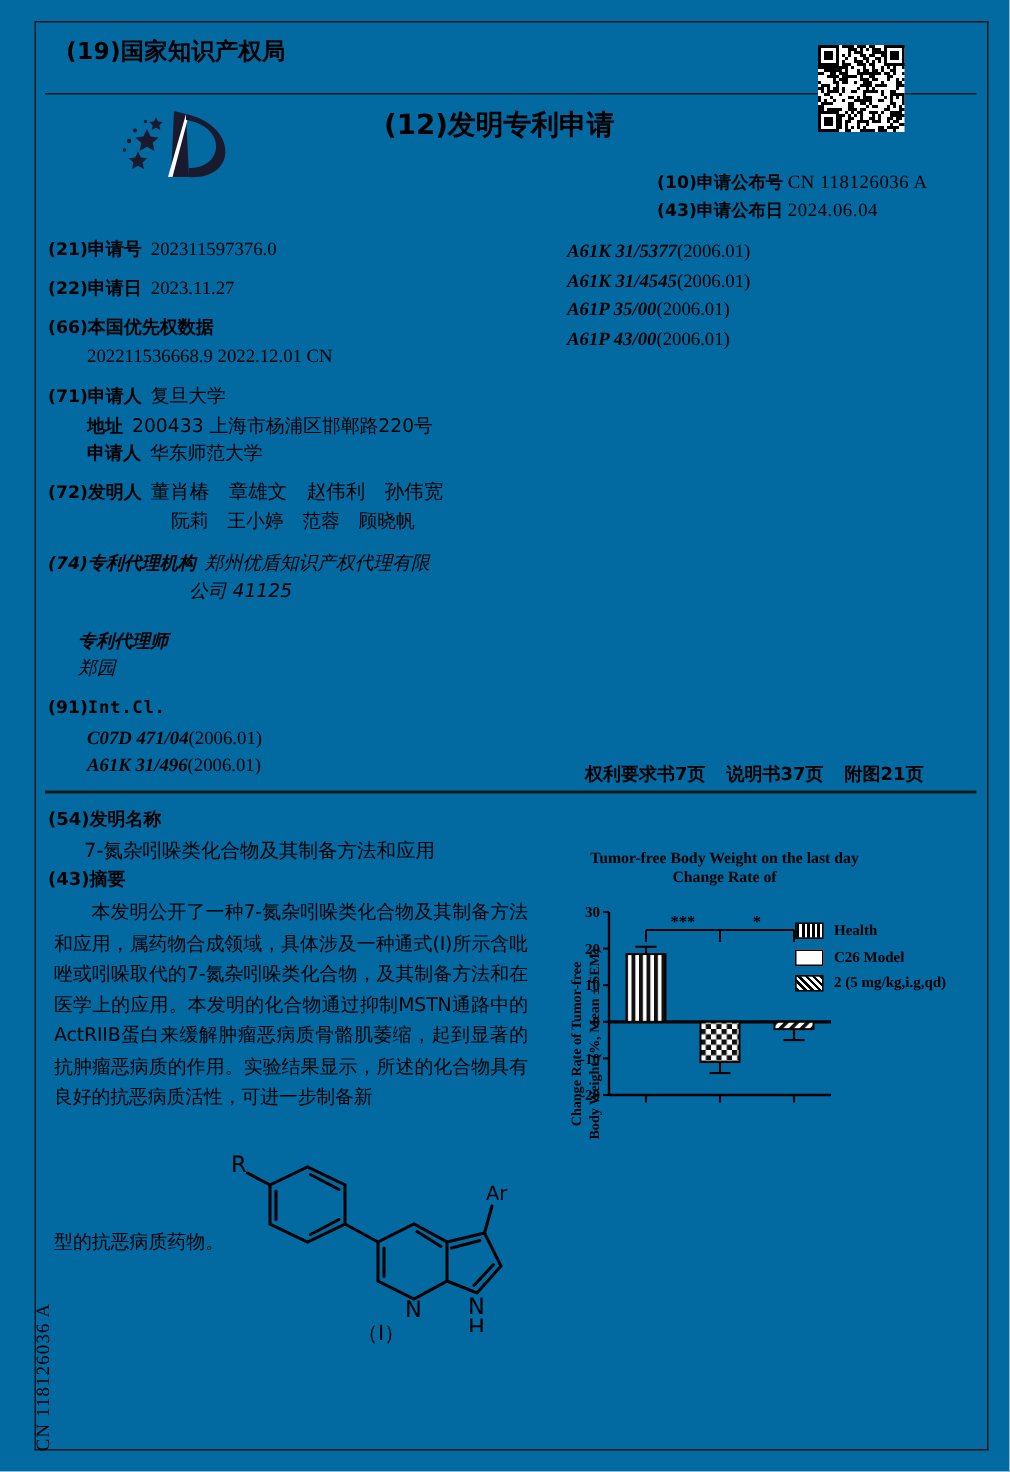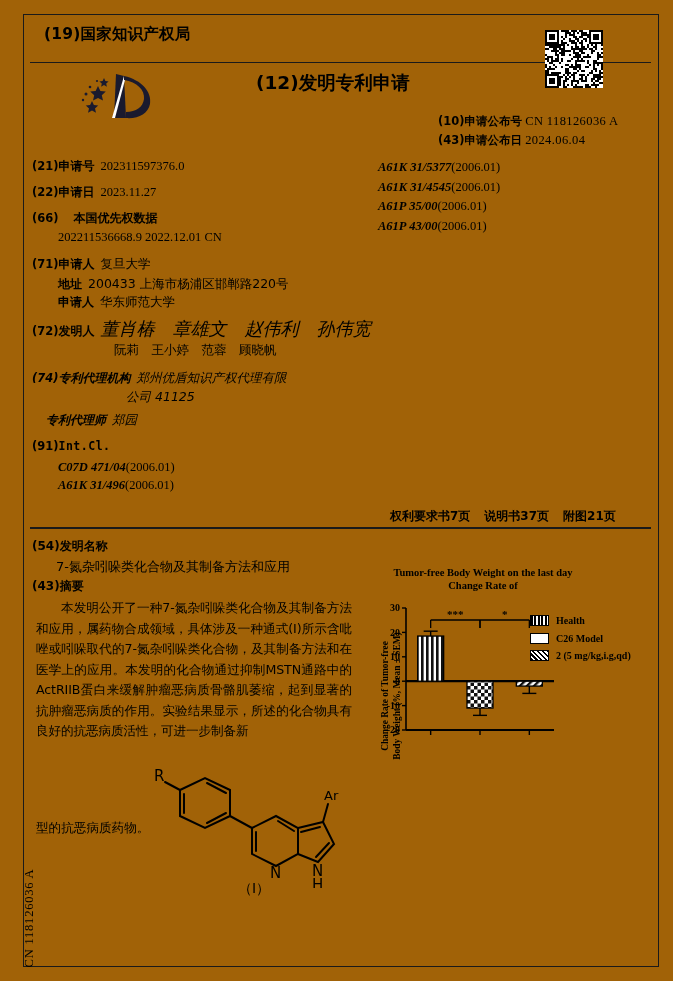--- a/index.html
+++ b/index.html
@@ -4,21 +4,21 @@
 <style>
   html, body {
     margin: 0;
     padding: 0;
     background: #ffffff;
   }
   #page {
     position: relative;
     width: 673px;
     height: 981px;
-    background: #a16207;
+    background: #0369a1;
     font-family: "Liberation Serif", "DejaVu Serif", serif;
     color: #000000;
     overflow: hidden;
   }
 
   
   .frame-left {
     position: absolute;
     left: 23px; top: 14px;
     width: 1px; height: 953px;
@@ -161,22 +161,21 @@
     line-height: 18px;
   }
   .b-inv-line2 {
     margin-left: 82px;
     line-height: 19px;
     font-family: Liberation Serif, serif;
     font-size: 12.5px;
   }
   .names-cjk {
     font-family: "DejaVu Sans", "Liberation Sans", sans-serif;
-    font-size: 18px;
-    font-style: italic;
+    font-size: 13px;
   }
   .ipc-head {
     font-family: "DejaVu Sans Mono", "Liberation Mono", monospace;
     font-weight: 700;
     font-size: 11.5px;
     letter-spacing: 0.5px;
   }
   .ipc-item {
     margin-left: 26px;
     font-family: "Liberation Serif", serif;
@@ -755,21 +754,21 @@
       <span class="b-val">202311597376.0</span>
     </div>
 
     <div class="b-row">
       <span class="b-code">(22)</span>
         <span class="b-key">申请日</span>
       <span class="b-val">2023.11.27</span>
     </div>
 
     <div style="margin-bottom:9px;">
-      <div class="b-row" style="margin-bottom:2px;gap:15px;">
+      <div class="b-row" style="margin-bottom:2px;">
         <span class="b-code">(66)</span>
           <span class="b-key">本国优先权数据</span>
       </div>
       <div class="b-sub" style="font-family:'Liberation Serif',serif;font-size:12.5px;">202211536668.9 2022.12.01  CN</div>
     </div>
 
     <div style="margin-bottom:9px;">
       <div class="b-row" style="margin-bottom:2px;">
         <span class="b-code">(71)</span>
           <span class="b-key">申请人</span>
@@ -794,21 +793,21 @@
       <div class="b-inv-line2">阮莉　王小婷　范蓉　顾晓帆</div>
     </div>
 
     <div style="margin-bottom:9px;font-style:italic;">
       <div class="b-row" style="margin-bottom:1px;">
         <span class="b-code">(74)</span>
           <span class="b-key">专利代理机构</span>
         <span class="b-val-cjk">郑州优盾知识产权代理有限</span>
       </div>
       <div class="b-indent2" style="font-family:'DejaVu Sans','Liberation Sans',sans-serif;font-size:12.5px;">公司 41125</div>
-      <div class="b-indent" style="margin-left:14px;margin-top:5px;">
+      <div class="b-indent" style="margin-left:14px;margin-top:15px;flex-direction:column;">
         <span class="b-key">专利代理师</span>
         <span class="b-val-cjk">郑园</span>
       </div>
     </div>
 
     <div>
       <div class="b-row" style="margin-bottom:3px;">
         <span class="b-code">(91)</span>
           <span class="ipc-head">Int.Cl.</span>
       </div>

